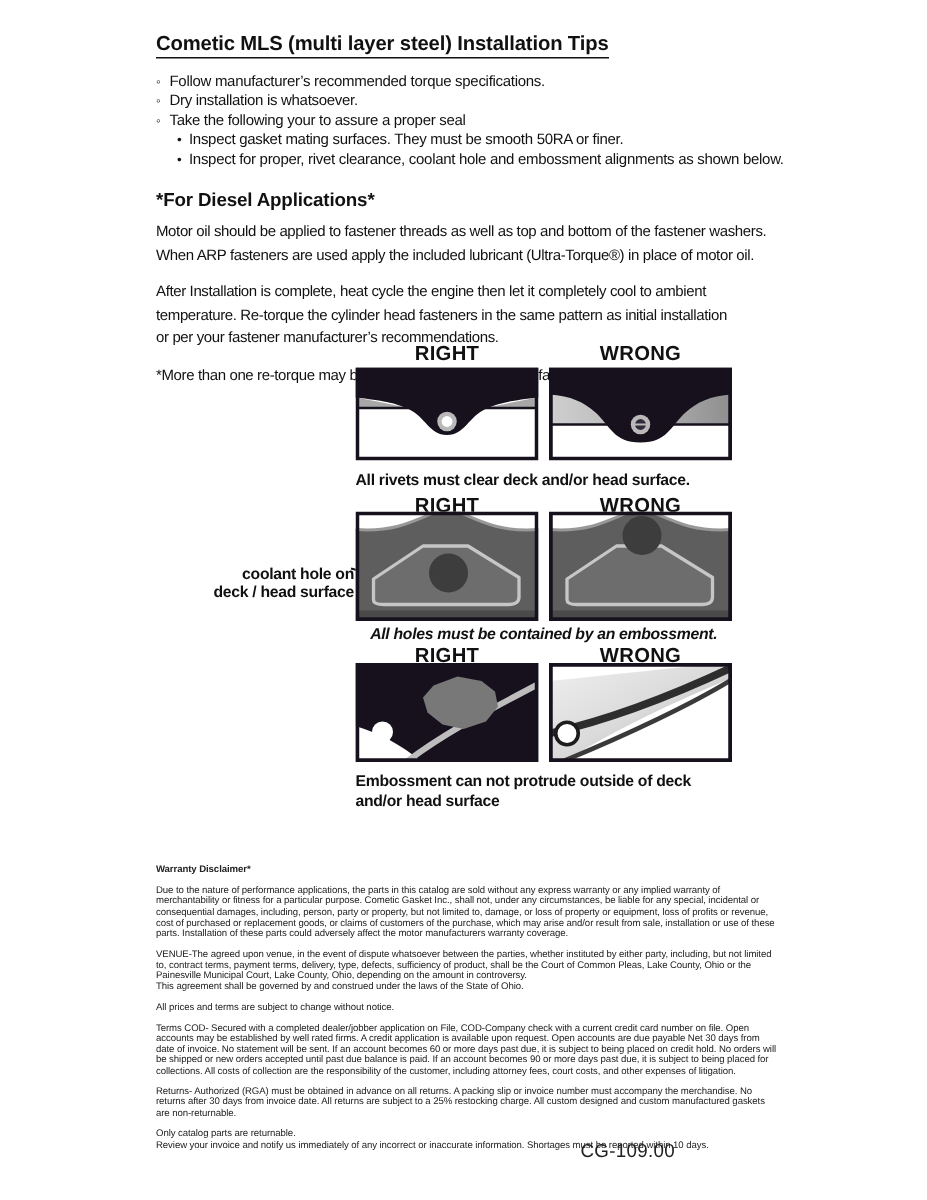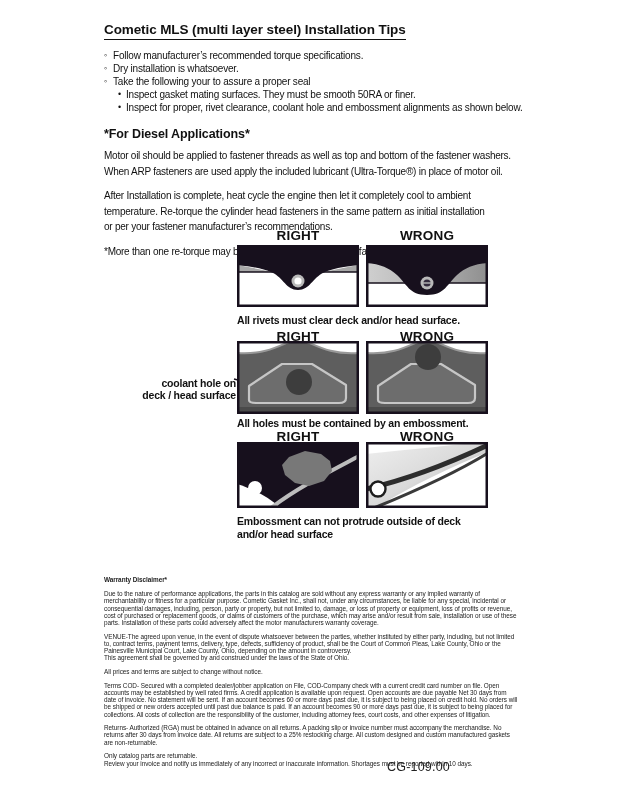--- a/index.html
+++ b/index.html
@@ -140,21 +140,21 @@
         <rect x="0" y="0" width="122" height="73" fill="#ffffff"></rect>
         <path d="M0,12 C26,14 40,6 54,0 L68,0 C82,6 96,14 122,12 L122,73 L0,73 Z" fill="#5e5e5e"></path>
         <path d="M0,12 C26,14 40,6 54,0 M68,0 C82,6 96,14 122,12" stroke="#989898" stroke-width="2" fill="none"></path>
         <path d="M12,59 L12,45 L45,23 L75,23 L109,44 L109,57 Q109,62 102,62 L19,62 Q12,62 12,59 Z" fill="#6d6d6d" stroke="#c6c6c6" stroke-width="2.2" stroke-linejoin="round"></path>
         <rect x="1" y="66" width="120" height="6" fill="#4a4a4a"></rect>
         <circle cx="62" cy="16" r="13" fill="#3d3d3d"></circle>
         <rect x="1.25" y="1.25" width="119.5" height="70.5" fill="none" stroke="#17101d" stroke-width="2.5"></rect>
       </svg>
     </div>
 
-    <div class="fcap" style="left:237px;top:189px;width:251px;text-align:left;">All holes must be contained by an embossment.</div>
+    <div class="fcap" style="left:237px;top:189px;width:251px;text-align:center;font-style:italic;">All holes must be contained by an embossment.</div>
 
     <div class="fhead" style="left:237px;top:201px;">RIGHT</div>
     <div class="fhead" style="left:366px;top:201px;">WRONG</div>
 
     <div class="fbox" style="left:237px;top:214px;">
       <svg width="122" height="66" viewBox="0 0 122 66">
         <rect x="0" y="0" width="122" height="66" fill="#17101d"></rect>
         <path d="M0,42 C16,47 30,54 44,66 L0,66 Z" fill="#ffffff"></path>
         <path d="M34,66 C60,46 92,30 122,14" stroke="#bdbdbd" stroke-width="4" fill="none"></path>
         <polygon points="52,15 68,9 84,12 93,19 95,29 87,39 72,44 58,41 48,33 45,23" fill="#787878"></polygon>

